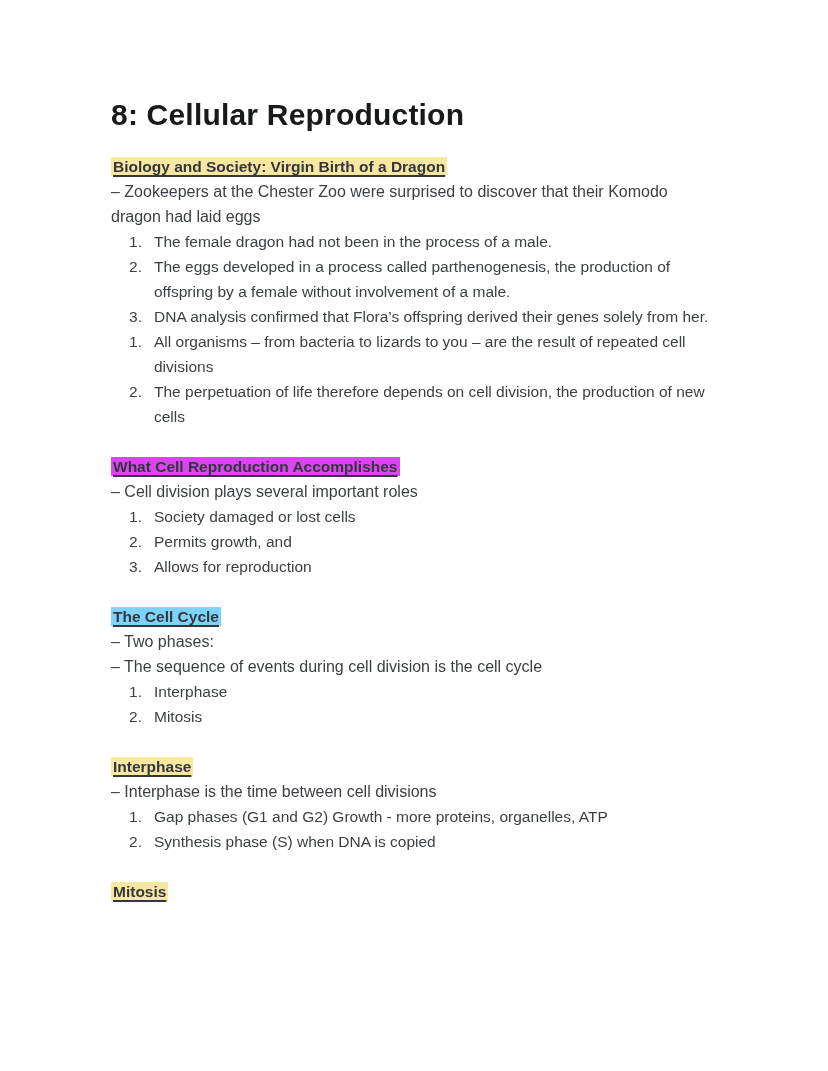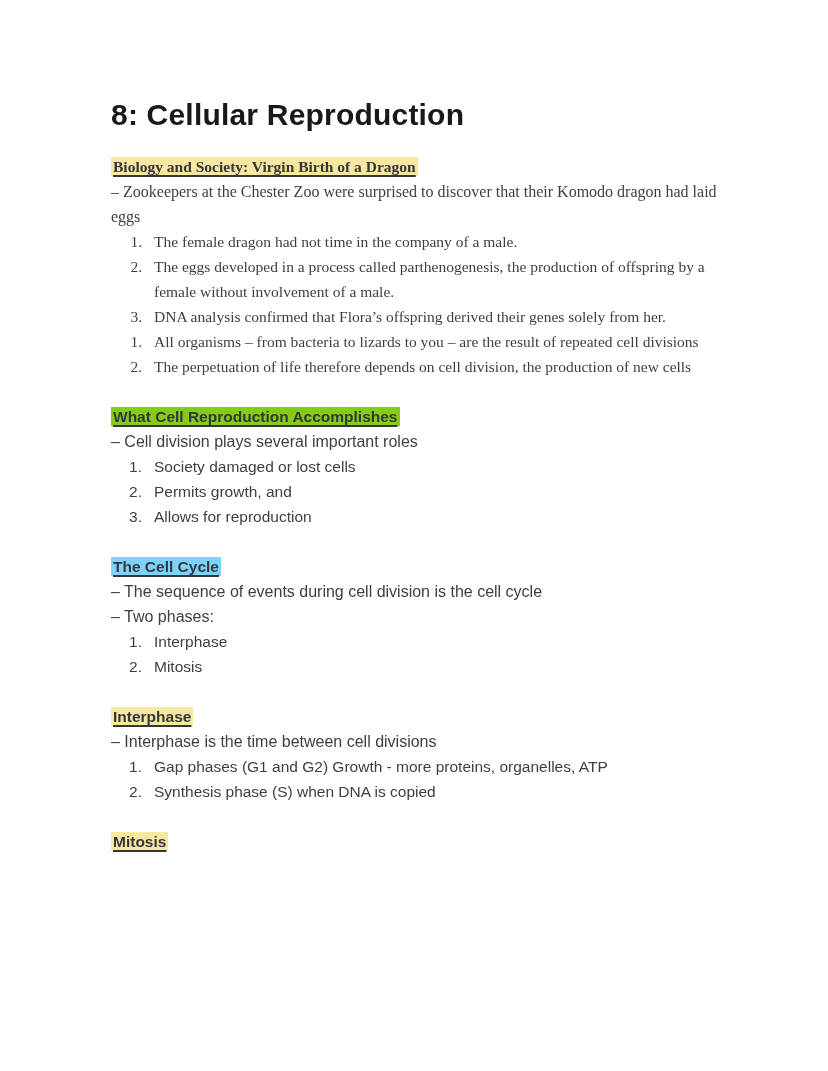--- a/index.html
+++ b/index.html
@@ -14,21 +14,21 @@
     color: #3b3f45;
   }
   .doc-title {
     font-size: 30px;
     font-weight: 700;
     color: #17191c;
     letter-spacing: 0.2px;
     margin-bottom: 22px;
   }
   .doc-section { margin-top: 25px; }
-  .doc-section:first-child { margin-top: 12px; font-family: Liberation Serif, serif; }
+  .doc-section:first-child { margin-top: 12px; }
   .section-heading {
     font-size: 15.5px;
     line-height: 25px;
     font-weight: 700;
     color: #33373c;
   }
   .section-heading .hl {
     background: #f7e7a0;
     text-decoration: underline;
     text-decoration-thickness: 1.5px;
@@ -54,21 +54,21 @@
 
 <div class="page">
   <h1 class="doc-title">8: Cellular Reproduction</h1>
   <div>
       <section class="doc-section">
         <h2 class="section-heading"><span class="hl" style="background: rgb(247, 231, 160);">Biology and Society: Virgin Birth of a Dragon</span></h2>
         <p class="para">– Zookeepers at the Chester Zoo were surprised to discover that their Komodo dragon had laid eggs</p>
         <div class="olist">
           <div class="olist-item">
             <span class="num">1.</span>
-            <span class="txt">The female dragon had not time in the company of a male.</span>
+            <span class="txt">The female dragon had not been in the process of a male.</span>
           </div>
           <div class="olist-item">
             <span class="num">2.</span>
             <span class="txt">The eggs developed in a process called parthenogenesis, the production of offspring by a female without involvement of a male.</span>
           </div>
           <div class="olist-item">
             <span class="num">3.</span>
             <span class="txt">DNA analysis confirmed that Flora’s offspring derived their genes solely from her.</span>
           </div>
         </div>
@@ -77,41 +77,41 @@
             <span class="num">1.</span>
             <span class="txt">All organisms – from bacteria to lizards to you – are the result of repeated cell divisions</span>
           </div>
           <div class="olist-item">
             <span class="num">2.</span>
             <span class="txt">The perpetuation of life therefore depends on cell division, the production of new cells</span>
           </div>
         </div>
       </section>
       <section class="doc-section">
-        <h2 class="section-heading"><span class="hl" style="background: #84cc16;">What Cell Reproduction Accomplishes</span></h2>
+        <h2 class="section-heading"><span class="hl" style="background: #d946ef;">What Cell Reproduction Accomplishes</span></h2>
         <p class="para">– Cell division plays several important roles</p>
         <div class="olist">
           <div class="olist-item">
             <span class="num">1.</span>
             <span class="txt">Society damaged or lost cells</span>
           </div>
           <div class="olist-item">
             <span class="num">2.</span>
             <span class="txt">Permits growth, and</span>
           </div>
           <div class="olist-item">
             <span class="num">3.</span>
             <span class="txt">Allows for reproduction</span>
           </div>
         </div>
       </section>
       <section class="doc-section">
         <h2 class="section-heading"><span class="hl" style="background: #7dd3fc;">The Cell Cycle</span></h2>
+        <p class="para">– Two phases:</p>
         <p class="para">– The sequence of events during cell division is the cell cycle</p>
-        <p class="para">– Two phases:</p>
         <div class="olist">
           <div class="olist-item">
             <span class="num">1.</span>
             <span class="txt">Interphase</span>
           </div>
           <div class="olist-item">
             <span class="num">2.</span>
             <span class="txt">Mitosis</span>
           </div>
         </div>

